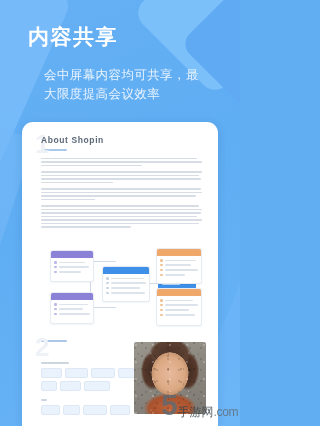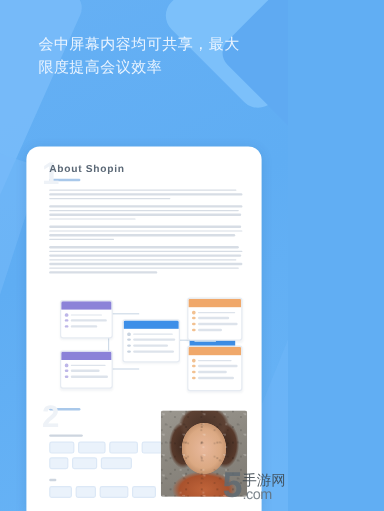--- a/index.html
+++ b/index.html
@@ -36,21 +36,21 @@
   }
 
   
   .headline{position:absolute;left:28px;top:24px;right:16px;}
   .title{
     color:#ffffff;font-size:21px;line-height:26px;font-weight:bold;
     letter-spacing:1.5px;margin:0 0 10px 0;
   }
   .subtitle{
     color:#eaf4ff;font-size:12.5px;line-height:19px;letter-spacing:.4px;
-    margin:4px;max-width:178px;
+    margin:16px;max-width:178px;
   }
 
   
   .doc-card{
     position:absolute;left:22px;top:122px;width:196px;height:304px;
     background:#ffffff;border-radius:11px 11px 0 0;overflow:hidden;
     box-shadow:0 2px 10px rgba(20,60,110,.12);
   }
   .doc-inner{position:absolute;left:0;top:0;right:0;bottom:0;}
 
@@ -117,37 +117,38 @@
     background-size:17px 17px,13px 13px,19px 19px,15px 15px,11px 11px;
   }
 
   
   .watermark{
     position:absolute;right:2px;bottom:8px;display:flex;align-items:flex-end;gap:1px;
     pointer-events:none;
   }
   .wm-big{font-size:30px;font-weight:bold;color:#5f6a72;line-height:26px;
           opacity:.82;letter-spacing:-1px;}
-  .wm-col{display:flex;flex-direction:column;line-height:1;}
+  .wm-col{display:flex;line-height:1;}
   .wm-cn{font-size:12px;color:#3b454d;opacity:.85;letter-spacing:0;}
   .wm-dot{font-size:12px;color:#5f6a72;opacity:.8;letter-spacing:-.4px;}
 </style>
 </head>
 <body>
 
 <div class="stage">
 
   <div class="bg"></div>
   <div class="bg-diag-left"></div>
   <div class="bg-diag-left2"></div>
   <div class="bg-chevron"></div>
   <div class="bg-chevron-inner"></div>
   <div class="bg-diag-right"></div>
 
   <div class="headline">
+    <h1 class="title">内容共享</h1>
     <p class="subtitle">会中屏幕内容均可共享，最大限度提高会议效率</p>
   </div>
 
   <div class="doc-card">
     <div class="doc-inner">
 
       <div class="sec-about">
         <div class="ghost-num">1</div>
         <h2 class="sec-head">About Shopin</h2>
         <div class="sec-rule"></div>

